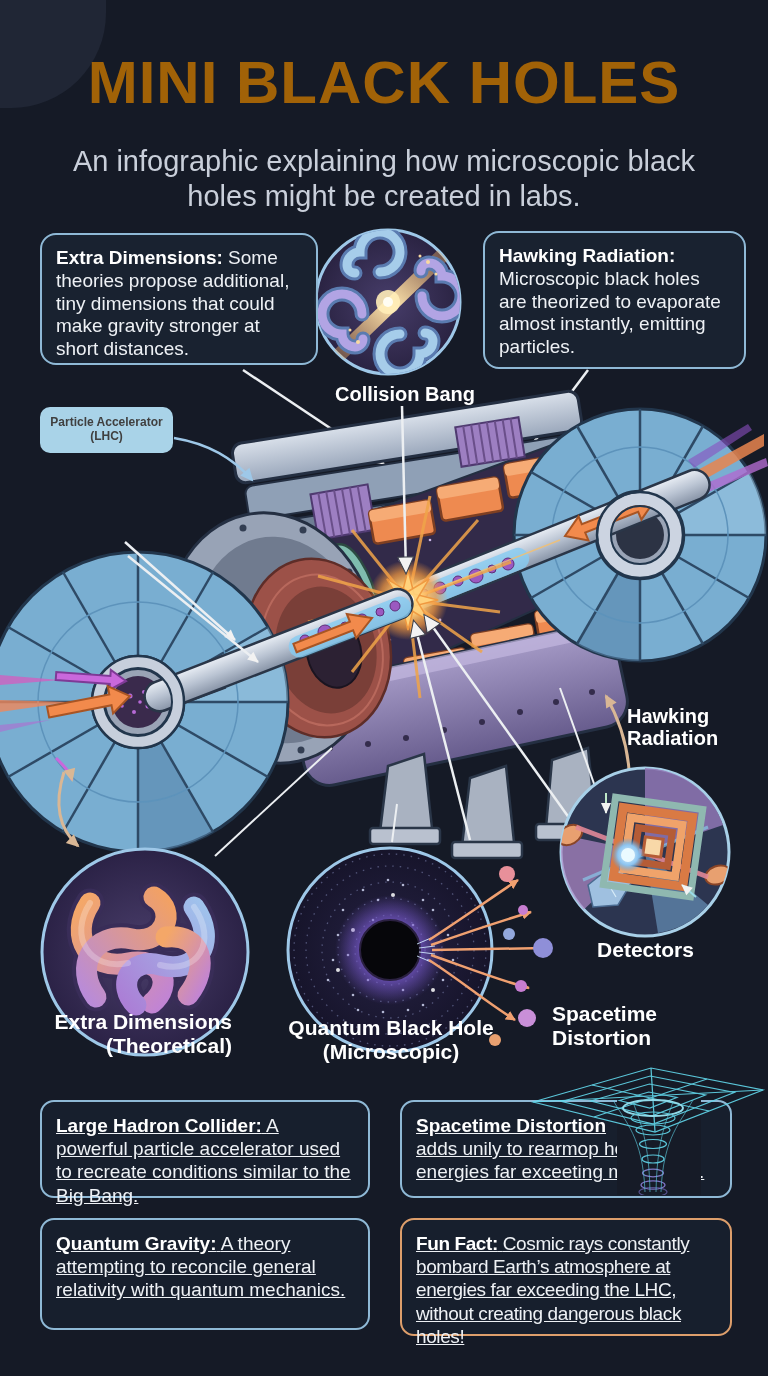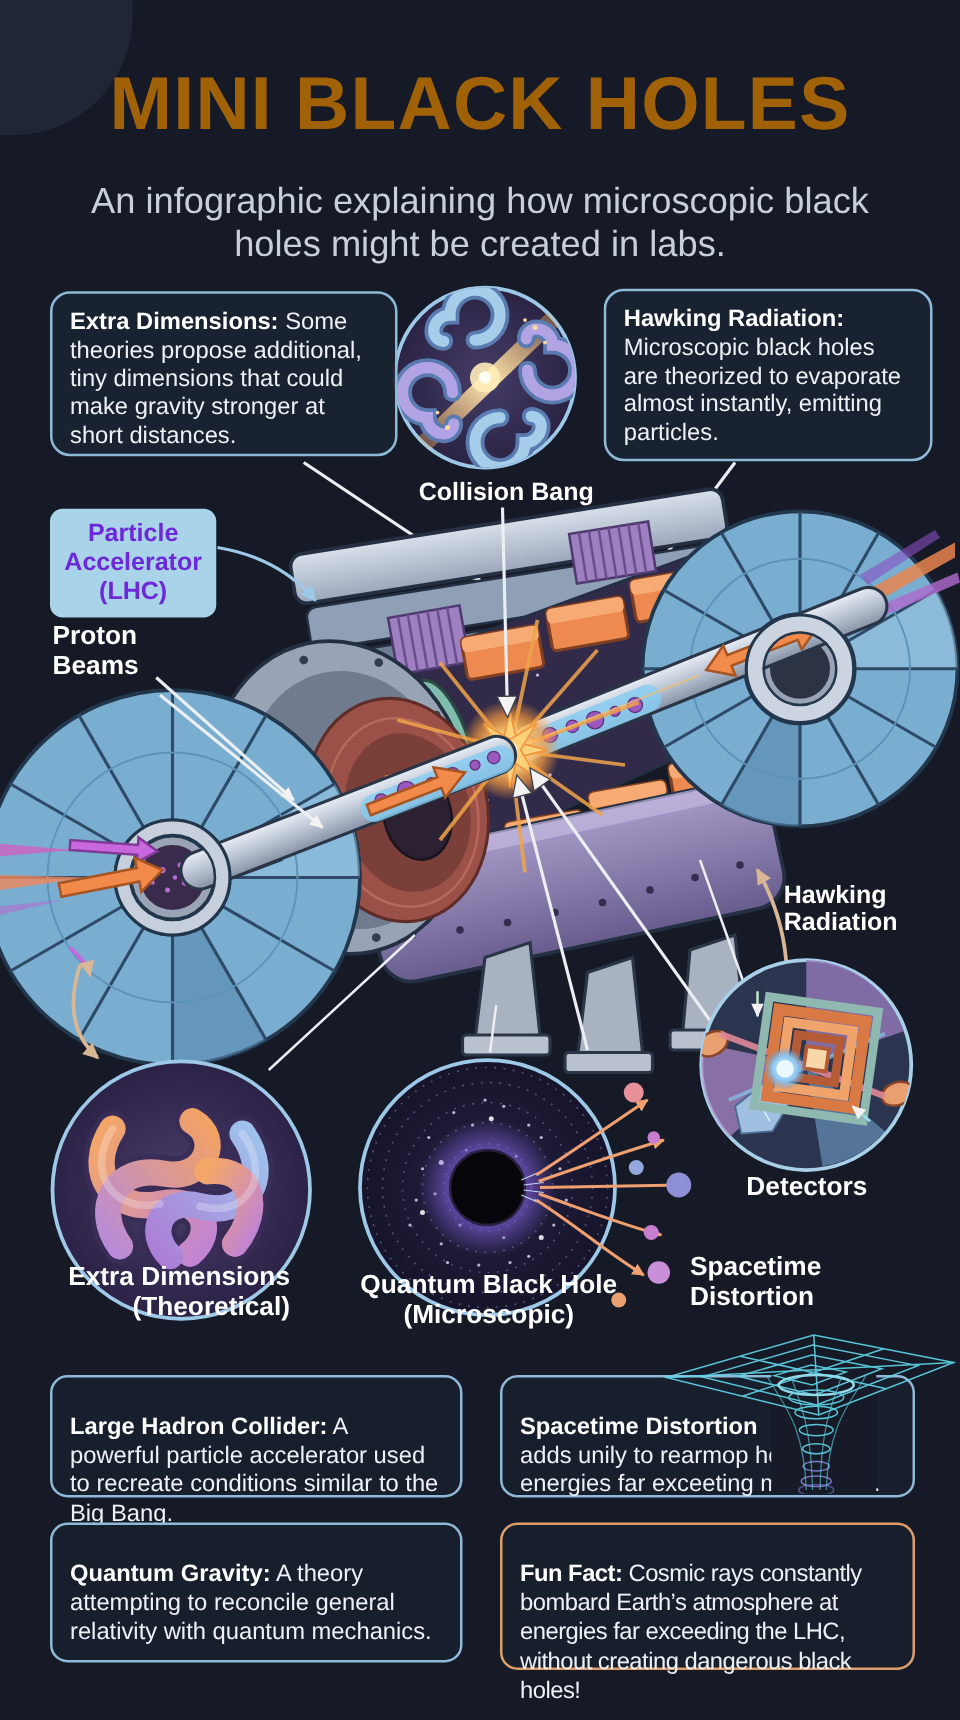--- a/index.html
+++ b/index.html
@@ -12,30 +12,30 @@
   #subtitle{left:64px;top:128px;width:640px;text-align:center;font-size:29px;line-height:1.2;
             color:#c9cfda;margin-top:16px;}
   .callout{background:rgba(26,35,49,.92);border:2px solid #8fb9d6;border-radius:16px;
            padding:12px 14px;font-size:19px;line-height:1.2;color:#eef1f5;}
   .callout b,.note b{color:#ffffff;}
   .blockhead{display:block;}
   #callout-left{left:40px;top:233px;width:278px;height:132px;box-sizing:border-box;}
   #callout-right{left:483px;top:231px;width:263px;height:138px;box-sizing:border-box;}
   .maplabel{font-weight:bold;color:#ffffff;line-height:1.12;}
   #collision-label{left:320px;top:383px;width:170px;text-align:center;font-size:20px;}
-  #lhc-box{left:40px;top:407px;width:133px;background:#a9d3e8;color:#6d28d9;border-radius:10px;
-           padding:9px 4px;text-align:center;font-size:20px;font-weight:bold;line-height:1.15;box-sizing:border-box;}
+  #lhc-box{left:40px;top:407px;width:133px;background:#a9d3e8;color:#404040;border-radius:10px;
+           padding:9px 4px;text-align:center;font-size:12px;font-weight:bold;line-height:1.15;box-sizing:border-box;}
   #proton-label{left:42px;top:497px;width:100px;font-size:21px;}
   #hawking-label{left:627px;top:705px;width:118px;font-size:20px;}
   #detectors-label{left:588px;top:938px;width:115px;text-align:center;font-size:21px;}
   #ed-caption{left:20px;top:1010px;width:212px;text-align:right;font-size:21px;}
   #qbh-caption{left:282px;top:1016px;width:218px;text-align:center;font-size:21px;}
   #sd-label{left:552px;top:1002px;width:150px;font-size:21px;}
   .note{background:rgba(24,32,46,.92);border:2px solid #8fb9d6;border-radius:14px;
-        padding:28px 14px;font-size:19px;line-height:1.22;box-sizing:border-box;}
+        padding:12px 14px;font-size:19px;line-height:1.22;box-sizing:border-box;text-decoration:underline;}
   #note-0{left:40px;top:1100px;width:330px;height:98px;}
   #note-1{left:400px;top:1100px;width:332px;height:98px;}
   #note-2{left:40px;top:1218px;width:330px;height:112px;}
   #note-3{left:400px;top:1218px;width:332px;height:118px;border-color:#dd9e6b;letter-spacing:-0.4px;}
   svg{display:block;}
   #art{left:0;top:0;pointer-events:none;}
   #funnel{left:525px;top:1052px;pointer-events:none;}
 </style>
 </head>
 <body>
@@ -547,21 +547,20 @@
   <span>Microscopic black holes are theorized to evaporate almost instantly, emitting particles.</span>
 </div>
 
 <div id="callout-left" class="abs callout">
   <b>Extra Dimensions:</b>
   <span>Some theories propose additional, tiny dimensions that could make gravity stronger at short distances.</span>
 </div>
 
 <div id="collision-label" class="abs maplabel">Collision Bang</div>
 <div id="lhc-box" class="abs">Particle Accelerator (LHC)</div>
-<div id="proton-label" class="abs maplabel">Proton Beams</div>
 <div id="hawking-label" class="abs maplabel">Hawking Radiation</div>
 <div id="detectors-label" class="abs maplabel">Detectors</div>
 <div id="ed-caption" class="abs maplabel">Extra Dimensions (Theoretical)</div>
 <div id="qbh-caption" class="abs maplabel">Quantum Black Hole (Microscopic)</div>
 <div id="sd-label" class="abs maplabel">Spacetime Distortion</div>
 
 <div id="note-0" class="abs note">
   <b>Large Hadron Collider:</b>
   <span>A powerful particle accelerator used to recreate conditions similar to the Big Bang.</span>
 </div>

